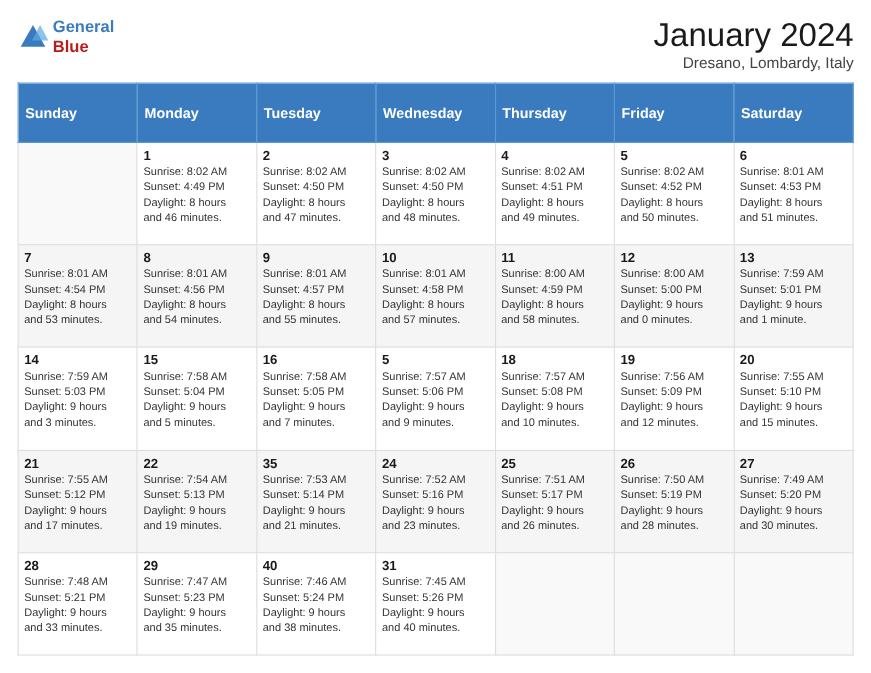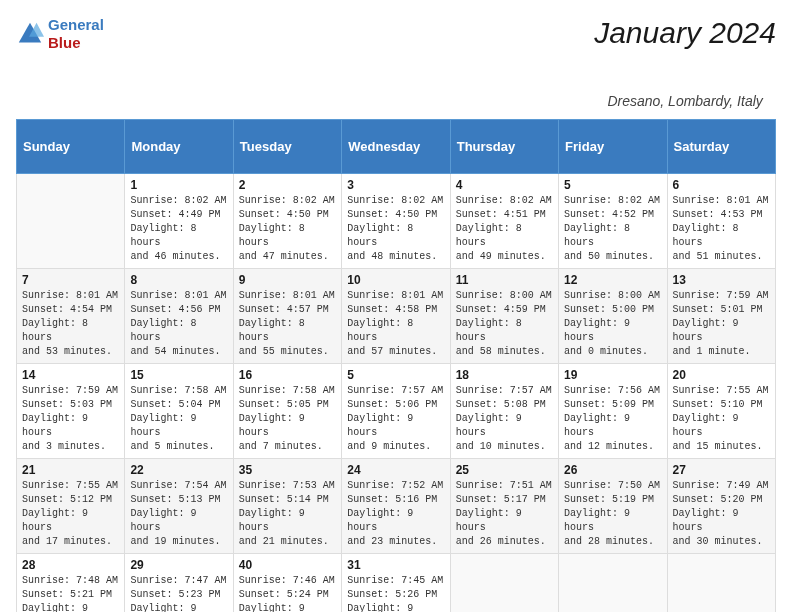--- a/index.html
+++ b/index.html
@@ -35,33 +35,31 @@
       line-height: 1.2;
     }
     .logo-text span {
       color: #3a7bbf;
     }
     .logo-icon {
       width: 28px;
       height: 28px;
     }
     .title-block {
-      text-align: center;
-      font-style: italic;
+      text-align: right;
     }
     .main-title {
       font-size: 30px;
       font-weight: normal;
       color: #1a1a1a;
       line-height: 1.1;
     }
     .subtitle {
       font-size: 14px;
       color: #444;
-      margin-top: 44px;
     }
     .calendar {
       flex: 1;
       border: 1px solid #ccc;
       border-collapse: collapse;
       width: 100%;
       table-layout: fixed;
     }
     .calendar th {
       background-color: #3a7bbf;
@@ -87,21 +85,20 @@
       font-size: 12px;
       font-weight: bold;
       color: #1a1a1a;
       display: block;
       margin-bottom: 2px;
     }
     .day-info {
       font-size: 10px;
       line-height: 1.4;
       color: #333;
-      font-family: Liberation Mono, monospace;
     }
     .week-row td {
       background: #fff;
     }
     .week-row:nth-child(even) td {
       background: #f5f5f5;
     }
   </style>
 </head>
 <body>

